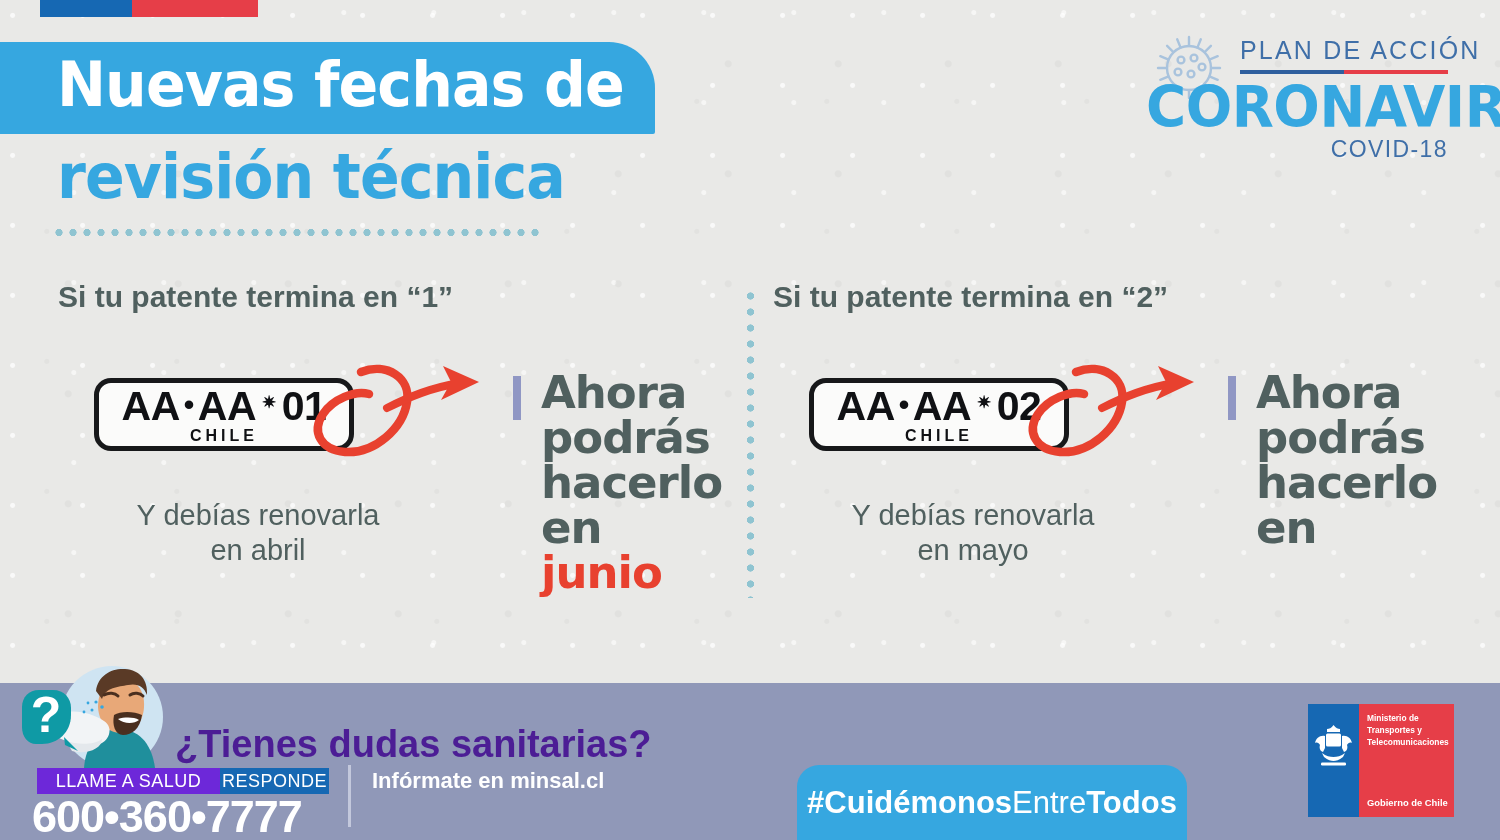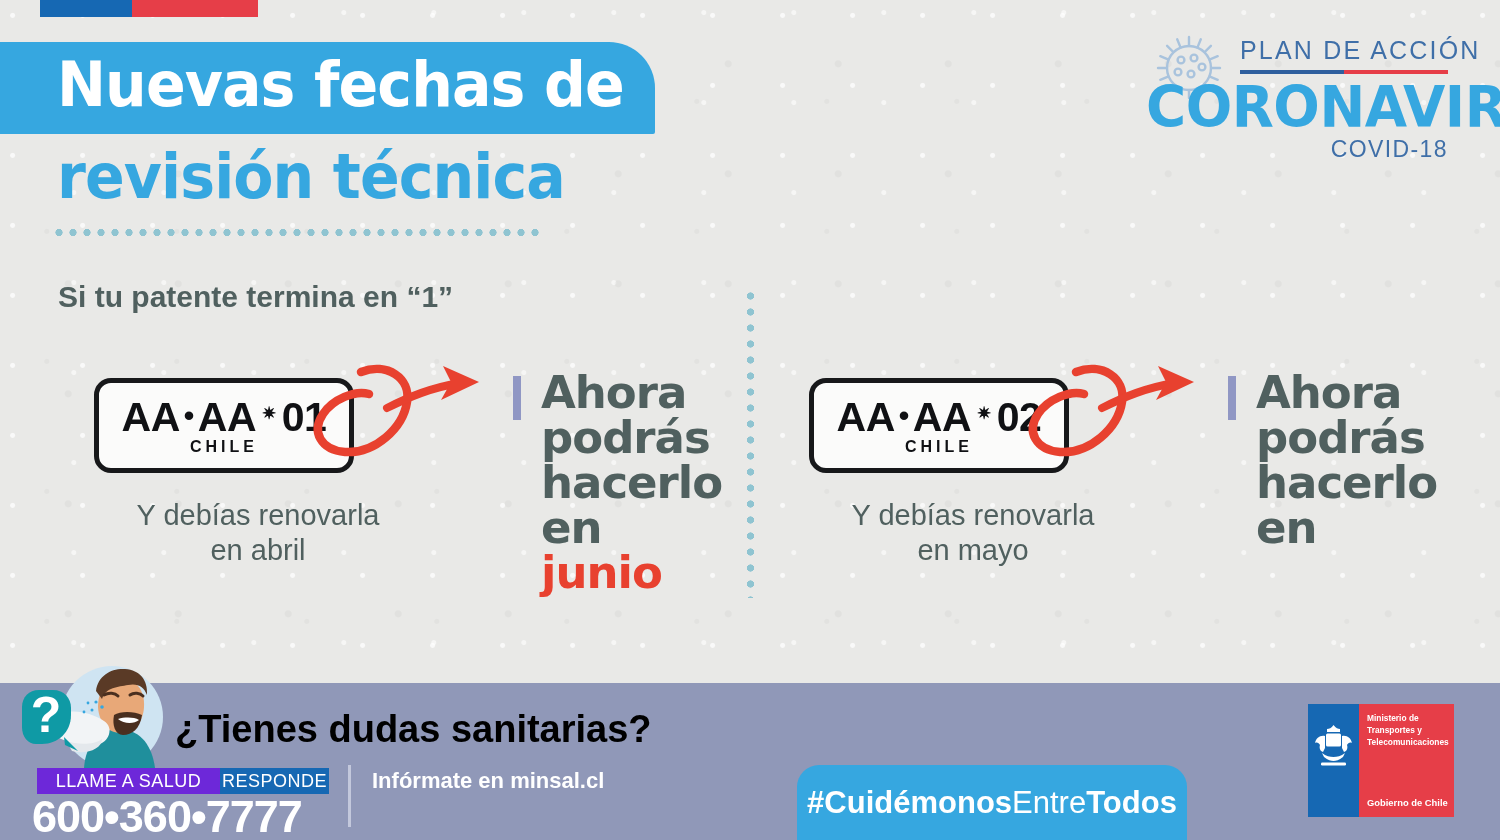--- a/index.html
+++ b/index.html
@@ -87,21 +87,21 @@
   .col.right { left:773px; }
 
   .col-head {
     font-size:30px; font-weight:bold; color:#50605f; white-space:nowrap;
     font-family:"Liberation Sans", sans-serif;
   }
 
   
   .plate {
     position:absolute; left:36px; top:98px;
-    width:260px; height:95px;
+    width:260px; height:73px;
     background:#fbfbfa; border:5px solid #17181a; border-radius:17px;
     display:flex; flex-direction:column; align-items:center; justify-content:center;
   }
   .plate-main {
     font-size:41px; font-weight:bold; color:#101114; letter-spacing:-0.5px;
     font-family:"Liberation Sans", sans-serif; display:flex; align-items:center;
     line-height:1; margin-top:2px;
   }
   .plate-main .sep { font-size:30px; margin:0 4px; position:relative; top:-2px; }
   .plate-main .star { font-size:17px; margin:0 6px; position:relative; top:-4px; }
@@ -148,22 +148,22 @@
     background:#1668b3; color:#fff; flex:1;
     font-size:18px; letter-spacing:.5px; display:flex; align-items:center; justify-content:center;
   }
   .phone {
     position:absolute; left:32px; top:108px; width:310px;
     font-size:45px; font-weight:bold; color:#ffffff; letter-spacing:-1px;
     font-family:"Liberation Sans", sans-serif; white-space:nowrap;
   }
 
   .f-head {
-    position:absolute; left:175px; top:25px;
-    font-size:38px; font-weight:bold; color:#000000; white-space:nowrap;
+    position:absolute; left:175px; top:40px;
+    font-size:38px; font-weight:bold; color:#4c1d95; white-space:nowrap;
     font-family:"Liberation Sans", sans-serif;
   }
   .f-vrule { position:absolute; left:348px; top:82px; width:3px; height:62px; background:#c3c8dc; }
   .f-info {
     position:absolute; left:372px; top:84px;
     font-size:22px; font-weight:bold; color:#ffffff; line-height:1.3;
     font-family:"Liberation Sans", sans-serif; white-space:nowrap;
   }
 
   .hashtag {
@@ -274,20 +274,21 @@
       <div class="rtxt">
         <div>Ahora</div>
         <div>podrás</div>
         <div>hacerlo en</div>
         <div class="rmonth">junio</div>
       </div>
     </div>
   </div>
 
   <div class="col right">
+    <div class="col-head">Si tu patente termina en “2”</div>
 
     <div class="plate">
       <div class="plate-main">
         <span>AA</span>
         <span class="sep">•</span>
         <span>AA</span>
         <span class="star">✷</span>
         <span>02</span>
       </div>
       <div class="plate-chile">CHILE</div>

